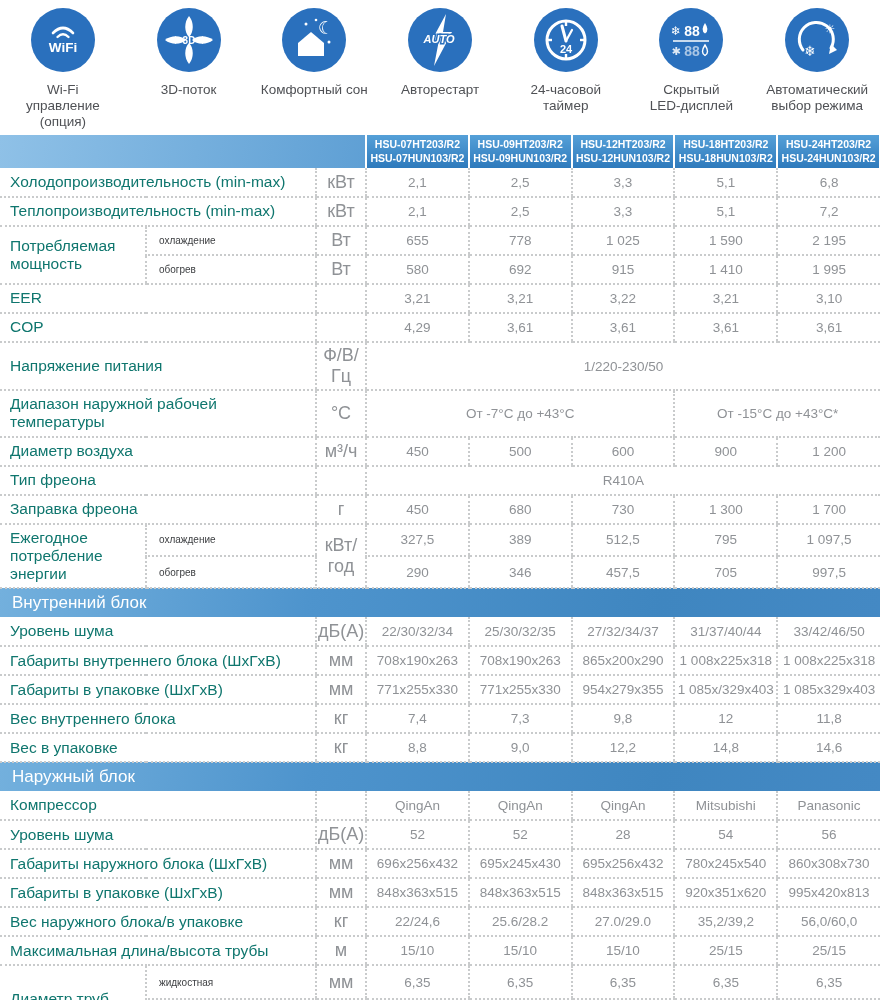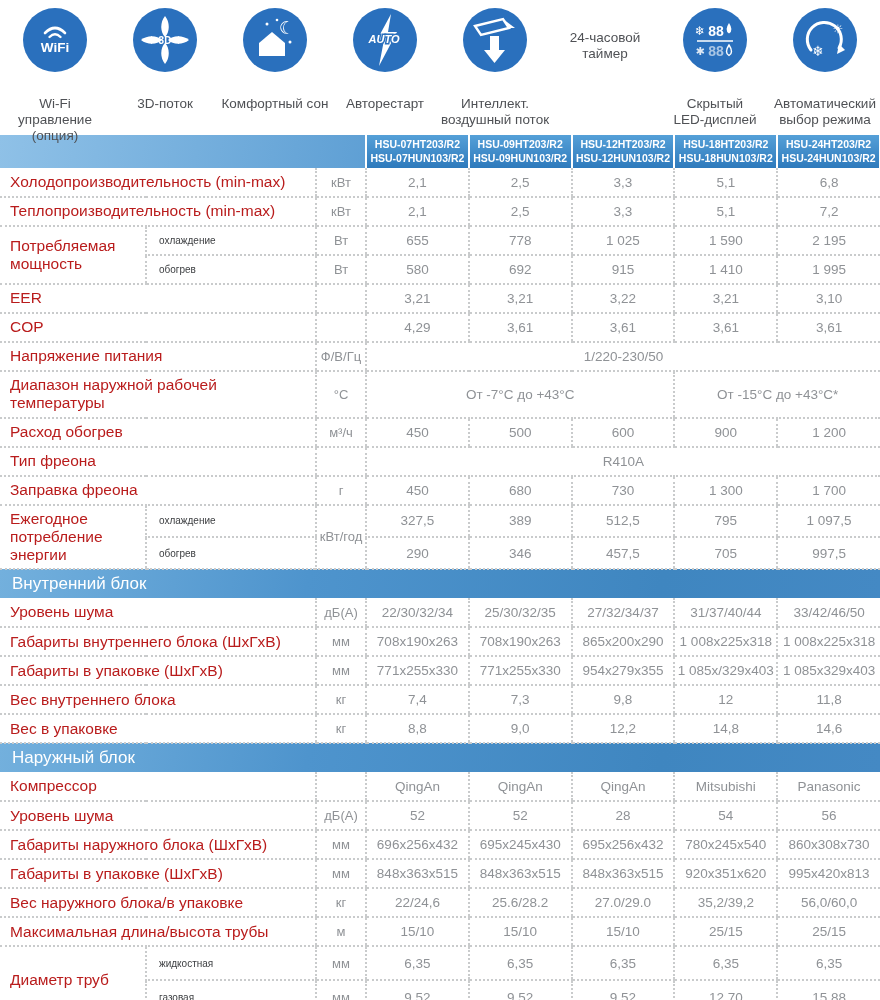--- a/index.html
+++ b/index.html
@@ -2,33 +2,33 @@
 <html><head>
 <meta charset="utf-8">
 <style>
   html,body{margin:0;padding:0;background:#fff;}
   body{width:880px;font-family:"Liberation Sans",sans-serif;-webkit-font-smoothing:antialiased;}
 
   
   .features{display:flex;width:880px;padding-top:6px;height:127px;}
   .feature{flex:1 1 0;text-align:center;}
   .icon-circle{width:64px;height:64px;border-radius:50%;background:#2a70bd;margin:2px auto 0;display:flex;align-items:center;justify-content:center;}
-  .feature-label{display:block;margin-top:24px;font-size:13.5px;line-height:1.18;color:#4f5155;white-space:pre-line;}
+  .feature-label{display:block;margin-top:10px;font-size:13.5px;line-height:1.18;color:#4f5155;white-space:pre-line;}
 
   
   table.spec{border-collapse:collapse;width:880px;table-layout:fixed;margin-top:2px;}
   tr.header-row{height:33px;background:linear-gradient(100deg,#8fc1e7 0%,#5b9dd3 45%,#4a90ca 100%);border-radius:8px;}
   th.band{border:none;}
   th.model{background:linear-gradient(180deg,#55a0d8 0%,#2e7abc 100%);color:#fff;font-size:10.5px;font-weight:bold;line-height:1.3;white-space:pre-line;border-left:2px solid #fff;border-right:2px solid #fff;padding:2px 0;}
   tbody tr{height:29px;}
   tbody tr.tall{height:34px;}
   td{border-bottom:2px dotted #c9cbcc;vertical-align:middle;}
-  td.label{font-size:15.5px;color:#b91c1c;text-align:left;padding:4px 4px 4px 10px;line-height:1.18;}
+  td.label{font-size:15.5px;color:#0f766e;text-align:left;padding:4px 4px 4px 10px;line-height:1.18;}
   td.sublabel{font-size:10px;color:#3e4043;text-align:left;padding:3px 4px 3px 12px;}
-  td.unit{font-size:13px;color:#8f9296;text-align:center;padding:2px 1px;margin-left:20px;}
+  td.unit{font-size:18px;color:#8f9296;text-align:center;padding:2px 1px;margin-left:20px;}
   td.v{font-size:13.5px;color:#8f9296;text-align:center;white-space:nowrap;padding:2px 1px;}
   .bl{border-left:2px dotted #c9cbcc;}
   tr.section-row{height:29px;}
   td.section{background:linear-gradient(100deg,#73b0dd 0%,#4e94cd 35%,#3f86c0 75%,#4489c4 100%);color:#fff;font-size:17px;text-align:left;padding-left:12px;border-bottom:none;}
 </style>
 </head>
 <body>
 
 <div class="features">
 
@@ -78,34 +78,34 @@
   <div class="feature">
     <div class="icon-circle">
       <svg width="64" height="64" viewBox="0 0 64 64">
         <polygon points="38,6 24,32 31,32 26,58 44,24 35,24" fill="#fff"></polygon>
         <text x="31" y="35" text-anchor="middle" font-family="Liberation Sans,sans-serif" font-size="11" font-weight="bold" font-style="italic" fill="#fff" stroke="#2a70bd" stroke-width="3" paint-order="stroke">AUTO</text>
       </svg>
     </div>
     <span class="feature-label">Авторестарт</span>
   </div>
 
-  <div class="feature">
-    <div class="icon-circle">
-      <svg width="64" height="64" viewBox="0 0 64 64">
-        <polygon points="12,18 40,11 46,20 18,27" fill="none" stroke="#fff" stroke-width="2.4"></polygon>
-        <polygon points="40,11 52,20 46,20" fill="#fff"></polygon>
-        <rect x="27" y="28" width="9" height="14" fill="#fff"></rect>
-        <polygon points="21,42 42,42 31.5,55" fill="#fff"></polygon>
-      </svg>
-    </div>
-    <span class="feature-label">Интеллект.
-воздушный поток</span>
-  </div>
-
-  <div class="feature">
+
+  <div class="feature">
+    <div class="icon-circle">
+      <svg width="64" height="64" viewBox="0 0 64 64">
+        <circle cx="32" cy="32" r="19" fill="none" stroke="#fff" stroke-width="3"></circle>
+        <line x1="32" y1="13" x2="32" y2="18" stroke="#fff" stroke-width="2.4"></line>
+        <line x1="32" y1="46" x2="32" y2="51" stroke="#fff" stroke-width="2.4"></line>
+        <line x1="13" y1="32" x2="18" y2="32" stroke="#fff" stroke-width="2.4"></line>
+        <line x1="46" y1="32" x2="51" y2="32" stroke="#fff" stroke-width="2.4"></line>
+        <line x1="32" y1="33" x2="28" y2="18" stroke="#fff" stroke-width="3" stroke-linecap="round"></line>
+        <line x1="32" y1="33" x2="38" y2="22" stroke="#fff" stroke-width="2.2" stroke-linecap="round"></line>
+        <text x="32" y="45" text-anchor="middle" font-family="Liberation Sans,sans-serif" font-size="11" font-weight="bold" fill="#fff">24</text>
+      </svg>
+    </div>
     <span class="feature-label">24-часовой
 таймер</span>
   </div>
 
   <div class="feature">
     <div class="icon-circle">
       <svg width="64" height="64" viewBox="0 0 64 64">
         <text x="17" y="27" text-anchor="middle" font-family="DejaVu Sans,sans-serif" font-size="12" fill="#fff">❄</text>
         <text x="33" y="28" text-anchor="middle" font-family="Liberation Sans,sans-serif" font-size="14" font-weight="bold" fill="#fff">88</text>
         <path d="M46 15 q-5 7.5 0 10.5 q5 -3 0 -10.5 Z" fill="#fff"></path>
@@ -221,21 +221,21 @@
         <td class="unit bl">Ф/В/Гц</td>
         <td class="v bl" colspan="5">1/220-230/50</td>
       </tr>
       <tr>
         <td class="label" colspan="2">Диапазон наружной рабочей температуры</td>
         <td class="unit bl">°C</td>
         <td class="v bl" colspan="3">От -7°C до +43°C</td>
         <td class="v bl" colspan="2">От -15°C до +43°C*</td>
       </tr>
       <tr>
-        <td class="label" colspan="2">Расход обогрев</td>
+        <td class="label" colspan="2">Диаметр воздуха</td>
         <td class="unit bl">м³/ч</td>
         <td class="v bl">450</td>
         <td class="v bl">500</td>
         <td class="v bl">600</td>
         <td class="v bl">900</td>
         <td class="v bl">1 200</td>
       </tr>
       <tr>
         <td class="label" colspan="2">Тип фреона</td>
         <td class="unit bl"></td>

